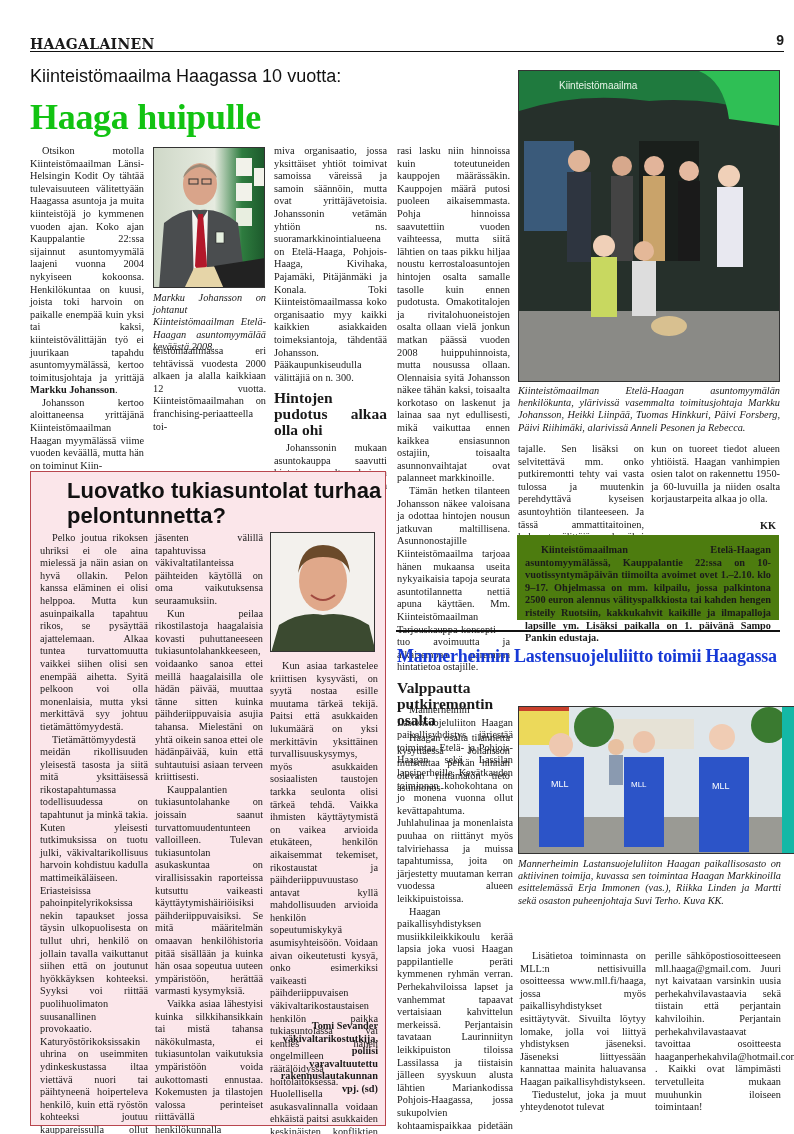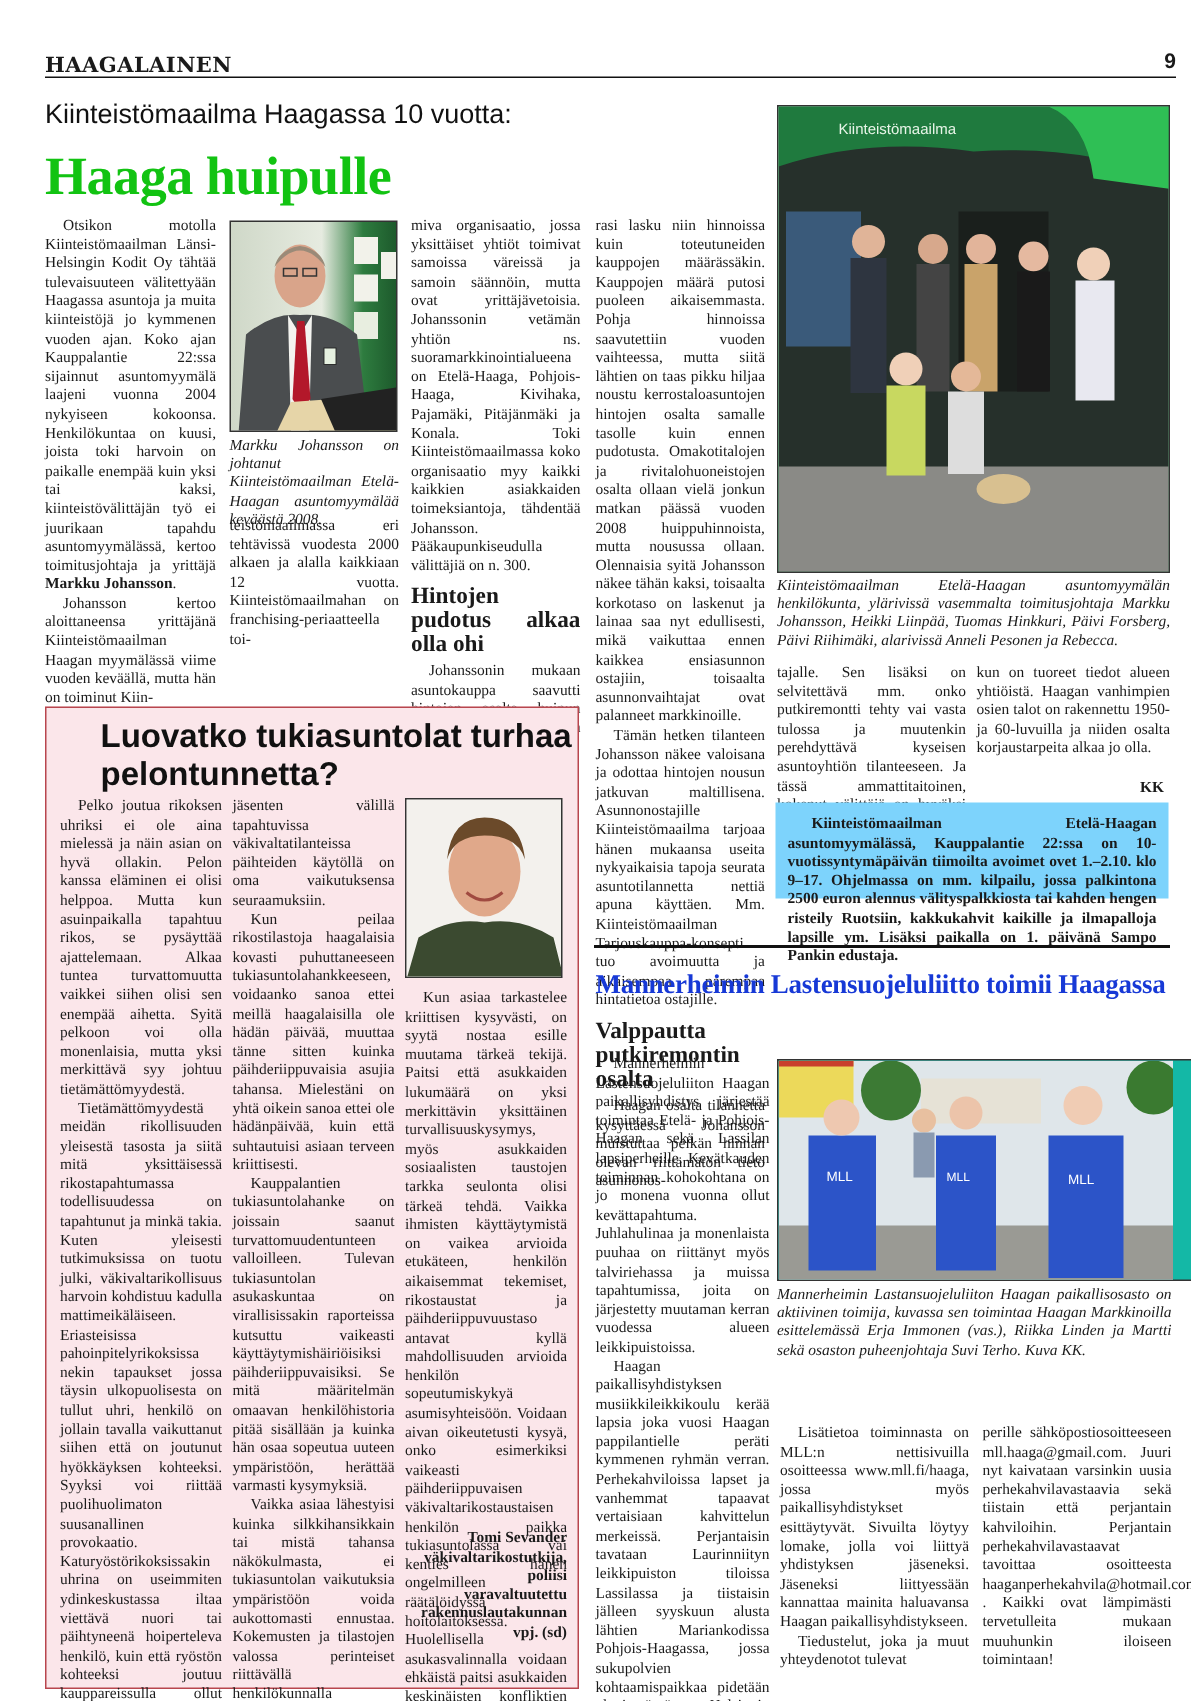--- a/index.html
+++ b/index.html
@@ -12,21 +12,21 @@
   .kicker { left: 30px; top: 66px; font-family: "Liberation Sans", sans-serif; font-size: 18px; color: #111; }
   .headline-green { left: 30px; top: 96px; font-family: Liberation Serif, serif; font-weight: bold; font-size: 36px; color: #12c312; letter-spacing: -0.3px; }
   .col { font-size: 10.3px; line-height: 12.6px; text-align: justify; hyphens: manual; }
   .col p { text-indent: 12px; }
   .col p.noindent { text-indent: 0; }
   .subhead { font-weight: bold; font-size: 15.5px; line-height: 16px; margin: 6px 0 4px; text-indent: 0 !important; }
   .caption { font-style: italic; font-size: 10.3px; line-height: 12.2px; text-align: justify; }
   .photo { overflow: hidden; border: 1px solid #333; }
   .pinkbox { left: 30px; top: 471px; width: 356px; height: 655px; background: #fbe6ea; border: 1.5px solid #b8464e; }
   .pink-title { left: 40px; top: 478px; width: 340px; font-family: "Liberation Sans", sans-serif; font-weight: bold; font-size: 22px; line-height: 25px; color: #111; margin-left: 27px; }
-  .greenbox { left: 517px; top: 535px; width: 262px; height: 64px; background: #7dd3fc; padding: 9px 8px 0 8px; font-weight: bold; font-size: 10.3px; line-height: 12.6px; text-align: justify; }
+  .greenbox { left: 517px; top: 535px; width: 262px; height: 85px; background: #4d7c0f; padding: 9px 8px 0 8px; font-weight: bold; font-size: 10.3px; line-height: 12.6px; text-align: justify; }
   .greenbox p { text-indent: 16px; }
   .sep-line { left: 396px; top: 630px; width: 384px; height: 0; border-top: 2px solid #111; }
   .blue-headline { left: 397px; top: 644px; width: 390px; font-family: Liberation Serif, serif; font-weight: bold; font-size: 18px; line-height: 25px; color: #1739d6; letter-spacing: -0.2px; }
   .byline { text-align: right; font-weight: bold; font-size: 10.3px; line-height: 12.6px; }
   .kk { font-weight: bold; font-size: 10.3px; }
 </style>
 </head>
 <body>
 
 <div class="abs masthead">
@@ -72,21 +72,21 @@
   <p>Johanssonin mukaan asuntokauppa saavutti hintojen osalta huipun suunnilleen toukokuussa 2008, josta seu-</p>
 </div>
 
 <div class="abs col" style="left:397px; top:145px; width:113px;">
   <p class="noindent">rasi lasku niin hinnoissa kuin toteutuneiden kauppojen määrässäkin. Kauppojen määrä putosi puoleen aikaisemmasta. Pohja hinnoissa saavutettiin vuoden vaihteessa, mutta siitä lähtien on taas pikku hiljaa noustu kerrostaloasuntojen hintojen osalta samalle tasolle kuin ennen pudotusta. Omakotitalojen ja rivitalohuoneistojen osalta ollaan vielä jonkun matkan päässä vuoden 2008 huippuhinnoista, mutta nousussa ollaan. Olennaisia syitä Johansson näkee tähän kaksi, toisaalta korkotaso on laskenut ja lainaa saa nyt edullisesti, mikä vaikuttaa ennen kaikkea ensiasunnon ostajiin, toisaalta asunnonvaihtajat ovat palanneet markkinoille.</p>
   <p>Tämän hetken tilanteen Johansson näkee valoisana ja odottaa hintojen nousun jatkuvan maltillisena. Asunnonostajille Kiinteistömaailma tarjoaa hänen mukaansa useita nykyaikaisia tapoja seurata asuntotilannetta nettiä apuna käyttäen. Mm. Kiinteistömaailman Tarjouskauppa-konsepti tuo avoimuutta ja aikaisempaa parempaa hintatietoa ostajille.</p>
   <div class="subhead">Valppautta putkiremontin osalta</div>
   <p>Haagan osalta tilannetta kysyttäessä Johansson muistuttaa pelkän hinnan olevan riittämätön tieto asunnonos-</p>
 </div>
 
-<div class="abs photo" style="left:518px; top:70px; width:262px; height:312px; background:#86efac;">
+<div class="abs photo" style="left:518px; top:70px; width:262px; height:312px; background:#3b82f6;">
   <svg width="262" height="312" viewBox="0 0 262 312">
     <rect x="0" y="0" width="262" height="312" fill="#26302b"></rect>
     <path d="M0 0 L262 0 L262 48 Q200 25 130 30 Q60 20 0 40Z" fill="#1f7a3e"></path>
     <path d="M180 0 Q205 10 210 48 L262 55 L262 0Z" fill="#2fbf55"></path>
     <text x="40" y="18" font-family="Liberation Sans, sans-serif" font-size="10" fill="#e8f5e8">Kiinteistömaailma</text>
     <rect x="5" y="70" width="50" height="90" fill="#3a5a7a"></rect>
     <rect x="120" y="70" width="60" height="120" fill="#1a1f1c"></rect>
     <rect x="0" y="240" width="262" height="72" fill="#8a8a86"></rect>
     <g>
       <circle cx="60" cy="90" r="11" fill="#e0b498"></circle>

